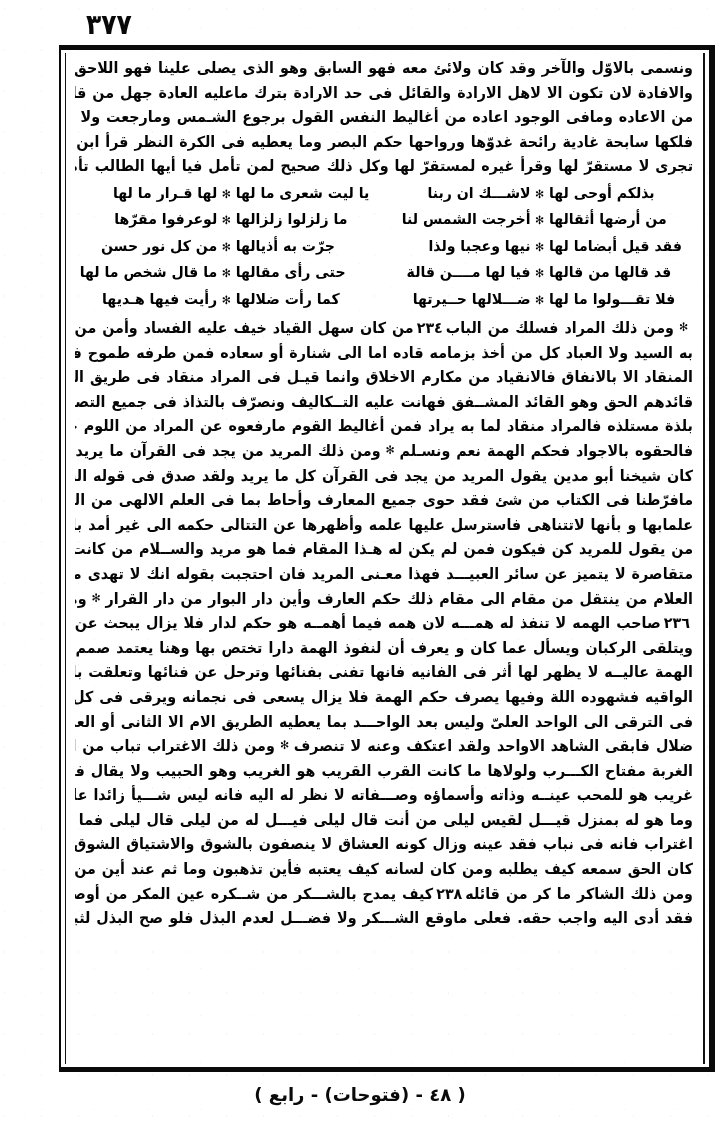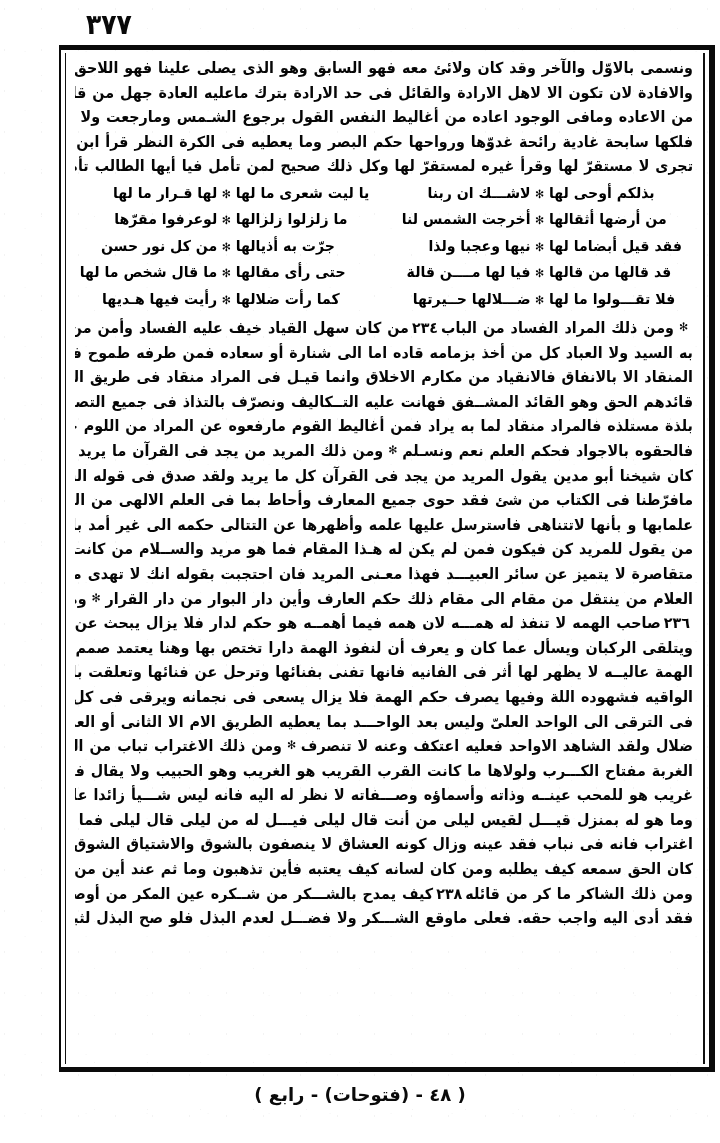--- a/index.html
+++ b/index.html
@@ -247,47 +247,47 @@
         <span class="hemistich h-c">ضـــلالها حــيرتها</span>
         <span class="gap"></span>
         <span class="hemistich h-b">كما رأت ضلالها</span>
         <span class="star">✻</span>
         <span class="hemistich h-a">رأيت فيها هـديها</span>
       </div>
 
     </div>
 
     <div class="prose">
-      <span class="line"><span class="sec-star">✻</span><span>ومن ذلك المراد الفساد من الباب</span><span class="num">٢٣٤</span><span>من كان سهل القياد خيف عليه الفساد وأمن من العناد وماوثق</span></span>
+      <span class="line"><span class="sec-star">✻</span><span>ومن ذلك المراد فسلك من الباب</span><span class="num">٢٣٤</span><span>من كان سهل القياد خيف عليه الفساد وأمن من العناد وماوثق</span></span>
       <span class="line">به السيد ولا العباد كل من أخذ بزمامه قاده اما الى شنارة أو سعاده فمن طرفه طموح فهو اللين الجموح ما يسعد</span>
       <span class="line">المنقاد الا بالانفاق فالانقياد من مكارم الاخلاق وانما قيـل فى المراد منقاد فى طريق العارفين والعباد لان</span>
       <span class="line">قائدهم الحق وهو القائد المشــفق فهانت عليه التــكاليف ونصرّف بالتذاذ فى جميع التصاريف فسلك لطريق</span>
       <span class="line">بلذة مستلذه فالمراد منقاد لما به يراد فمن أغاليط القوم مارفعوه عن المراد من اللوم حيث كان سهل الانقياد</span>
     </div>
 
     <div class="prose">
-      <span class="line"><span>فالحقوه بالاجواد فحكم العلم نعم ونسـلم</span><span class="sec-star">✻</span><span>ومن ذلك المريد من يجد فى القرآن ما يريد من الباب</span></span>
+      <span class="line"><span>فالحقوه بالاجواد فحكم الهمة نعم ونسـلم</span><span class="sec-star">✻</span><span>ومن ذلك المريد من يجد فى القرآن ما يريد من الباب</span></span>
       <span class="line">كان شيخنا أبو مدين يقول المريد من يجد فى القرآن كل ما يريد ولقد صدق فى قوله الشيخ العارف لان الله يقول</span>
       <span class="line">مافرّطنا فى الكتاب من شئ فقد حوى جميع المعارف وأحاط بما فى العلم الالهى من المواقف وان لم تتناهى فقد أحاط</span>
       <span class="line">علمابها و بأنها لاتتناهى فاسترسل عليها علمه وأظهرها عن التتالى حكمه الى غير أمد بل لأبد الابد فالمريد بد المكين</span>
       <span class="line">من يقول للمريد كن فيكون فمن لم يكن له هـذا المقام فما هو مريد والســلام من كانت ارادته قاصرة وهمتــه</span>
       <span class="line">متقاصرة لا يتميز عن سائر العبيـــد فهذا معـنى المريد فان احتجبت بقوله انك لا تهدى من أحببت فقد أصبت</span>
     </div>
 
     <div class="prose">
       <span class="line"><span>العلام من ينتقل من مقام الى مقام ذلك حكم العارف وأين دار البوار من دار القرار</span><span class="sec-star">✻</span><span>ومن ذلك من أهمه نفوذ همه من الباب</span></span>
       <span class="line"><span class="num">٢٣٦</span><span>صاحب الهمه لا تنفذ له همـــه لان همه فيما أهمــه هو حكم لدار فلا يزال يبحث عن الآثار</span></span>
       <span class="line">ويتلقى الركبان ويسأل عما كان و يعرف أن لنفوذ الهمة دارا تختص بها وهنا يعتمد صمم عجلها وسببها اذا كانت</span>
       <span class="line">الهمة عاليــه لا يظهر لها أثر فى الفانيه فانها تفنى بفنائها وترحل عن فنائها وتعلقت بالباقية ونعمت الاســباب</span>
       <span class="line">الواقيه فشهوده اللة وفيها يصرف حكم الهمة فلا يزال يسعى فى نجمانه ويرقى فى كل نفس فى درجاته الى أن ينتهى</span>
     </div>
 
     <div class="prose">
       <span class="line">فى الترقى الى الواحد العلىّ وليس بعد الواحـــد بما يعطيه الطريق الام الا الثانى أو العدم والعـــدم محال والثانى</span>
-      <span class="line"><span>ضلال ولقد الشاهد الاواحد فعليه اعتكف وعنه لا تنصرف</span><span class="sec-star">✻</span><span>ومن ذلك الاغتراب تباب من الباب</span></span>
+      <span class="line"><span>ضلال فابقى الشاهد الاواحد ولقد اعتكف وعنه لا تنصرف</span><span class="sec-star">✻</span><span>ومن ذلك الاغتراب تباب من الباب</span></span>
       <span class="line">الغربة مفتاح الكـــرب ولولاها ما كانت القرب القريب هو الغريب وهو الحبيب ولا يقال فى الحبيب انه</span>
       <span class="line">غريب هو للمحب عينــه وذاته وأسماؤه وصـــفاته لا نظر له اليه فانه ليس شـــيأ زائدا عليه ما هو عنــه بمعزل</span>
       <span class="line">وما هو له بمنزل قيـــل لقيس ليلى من أنت قال ليلى فيـــل له من ليلى قال ليلى فما ظهر له عين فى هـذا البين فابقى</span>
     </div>
 
     <div class="prose">
       <span class="line">اغتراب فانه فى نباب فقد عينه وزال كونه العشاق لا ينصفون بالشوق والاشتياق الشوق الى غائب وما ثم غائب من</span>
       <span class="line"><span>كان الحق سمعه كيف يطلبه ومن كان لسانه كيف يعتبه فأين تذهبون وما ثم عند أين من تحقق بالعين</span></span>
       <span class="line"><span>ومن ذلك الشاكر ما كر من قائله</span><span class="num">٢٣٨</span><span>كيف يمدح بالشـــكر من شــكره عين المكر من أوصل حقا الى مستحقه</span></span>
       <span class="line">فقد أدى اليه واجب حقه. فعلى ماوقع الشـــكر ولا فضـــل لعدم البذل فلو صح البذل لثبت الفضل ولو ثبت الفضل</span>

